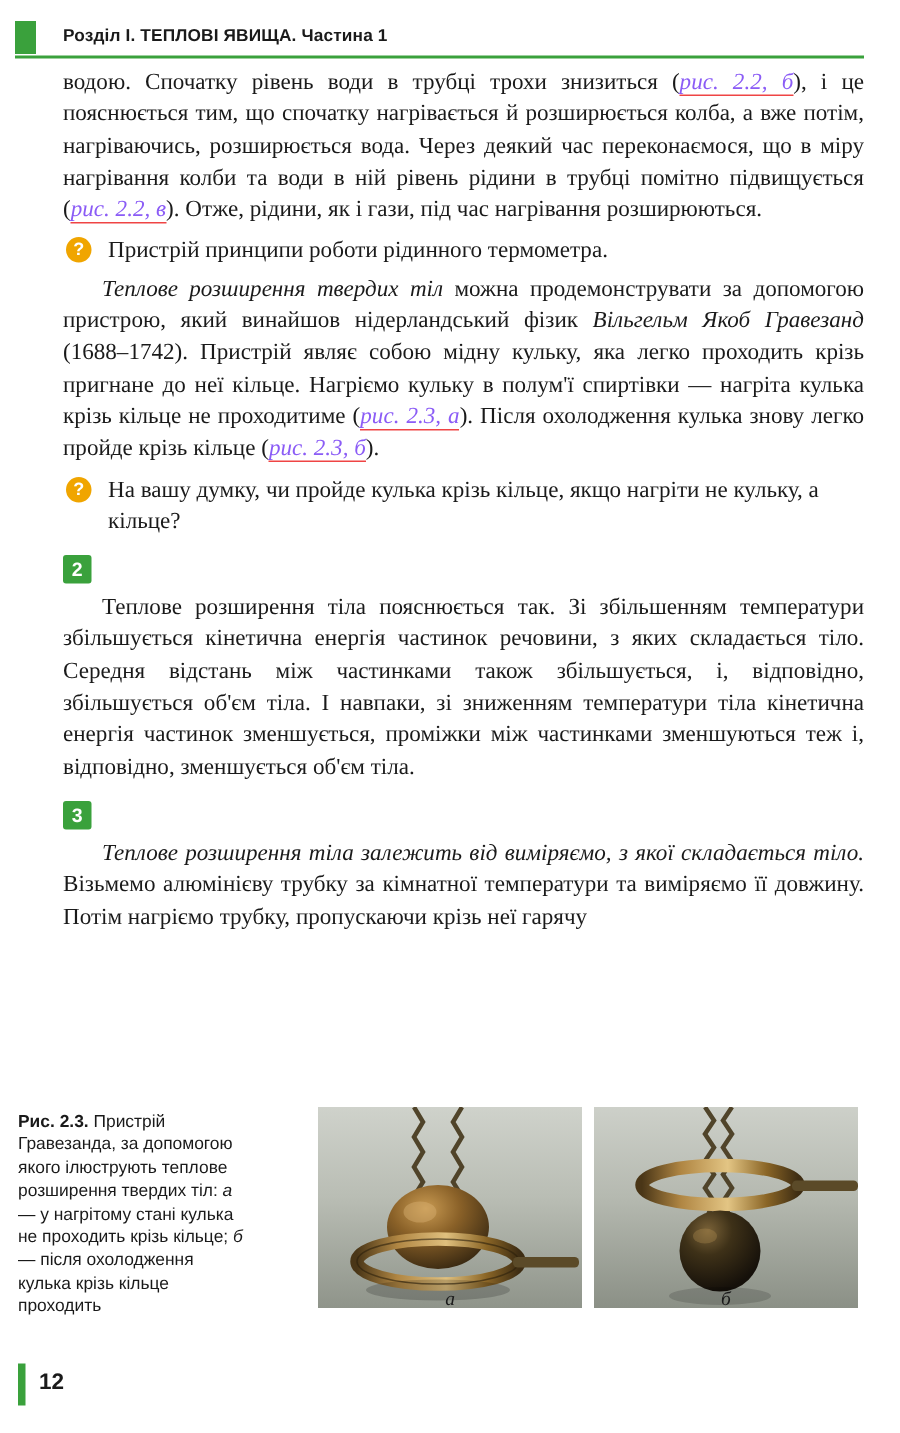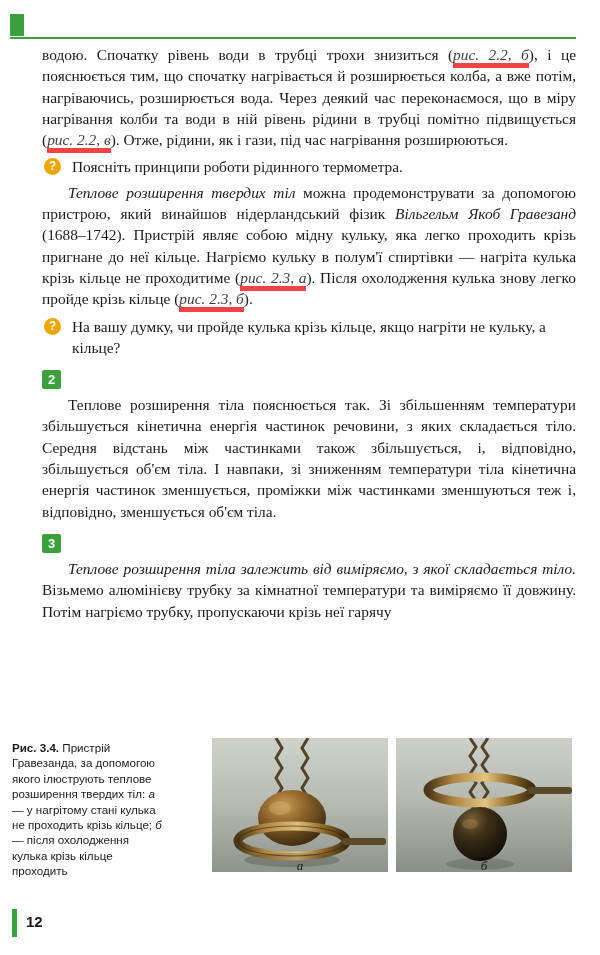--- a/index.html
+++ b/index.html
@@ -66,23 +66,23 @@
     margin: 0 0 1px 0;
     font-size: 15.4px;
     line-height: 21.3px;
     text-align: justify;
     text-justify: inter-word;
     hyphens: manual;
   }
   p.indent { text-indent: 26px; }
   .ital { font-style: italic; }
   .ref-i {
-    color: #404040;
+    color: #8b5cf6;
     font-style: italic;
-    border-bottom: 5px solid #ef4444;
+    border-bottom: 1px solid #ef4444;
   }
 
   
   .qblock {
     position: relative;
     padding-left: 30px;
     margin: 6px 0 4px 0;
   }
   .qmark {
     position: absolute;
@@ -207,30 +207,31 @@
     color: #1a1a1a;
   }
 </style>
 </head>
 <body>
 
 <div class="page">
 
   <div class="header">
     <div class="header-bar"></div>
+    <div class="header-text">Розділ І. ТЕПЛОВІ ЯВИЩА. Частина 1</div>
     <div class="header-rule"></div>
   </div>
 
   <div class="content">
 
     <p><span>водою. Спочатку рівень води в трубці трохи знизиться (</span><span class="ref-i">рис. 2.2, б</span><span>), і це пояснюється тим, що спочатку нагрівається й розширюється колба, а вже потім, нагріваючись, розширюється вода. Через деякий час переконаємося, що в міру нагрівання колби та води в ній рівень рідини в трубці помітно підвищується (</span><span class="ref-i">рис. 2.2, в</span><span>). Отже, рідини, як і гази, під час нагрівання розширюються.</span></p>
 
     <div class="qblock">
       <div class="qmark">?</div>
-      <p>Поясніть принципи роботи рідинного термометра.</p>
+      <p>Пристрій принципи роботи рідинного термометра.</p>
     </div>
 
     <p class="indent"><span class="ital">Теплове розширення твердих тіл</span><span> можна продемонструвати за допомогою пристрою, який винайшов нідерландський фізик </span><span class="ital">Вільгельм Якоб Гравезанд</span><span> (1688–1742). Пристрій являє собою мідну кульку, яка легко проходить крізь пригнане до неї кільце. Нагріємо кульку в полум'ї спиртівки — нагріта кулька крізь кільце не проходитиме (</span><span class="ref-i">рис. 2.3, а</span><span>). Після охолодження кулька знову легко пройде крізь кільце (</span><span class="ref-i">рис. 2.3, б</span><span>).</span></p>
 
     <div class="qblock">
       <div class="qmark">?</div>
       <p>На вашу думку, чи пройде кулька крізь кільце, якщо нагріти не кульку, а кільце?</p>
     </div>
 
     <div class="section">
@@ -244,21 +245,21 @@
       <div class="section-num">3</div>
     </div>
 
 
     <p class="indent"><span class="ital">Теплове розширення тіла залежить від виміряємо, з якої складається тіло.</span><span> Візьмемо алюмінієву трубку за кімнатної температури та виміряємо її довжину. Потім нагріємо трубку, пропускаючи крізь неї гарячу</span></p>
 
   </div>
 
   <div class="figure">
     <div class="fig-caption">
-      <span class="lead">Рис. 3.4.</span><span> Пристрій Гравезанда, за допомогою якого ілюструють теплове розширення твердих тіл:</span>
+      <span class="lead">Рис. 2.3.</span><span> Пристрій Гравезанда, за допомогою якого ілюструють теплове розширення твердих тіл:</span>
       <span class="lbl">а</span><span> — у нагрітому стані кулька не проходить крізь кільце;</span>
       <span class="lbl">б</span><span> — після охолодження кулька крізь кільце проходить</span>
     </div>
 
     <div class="photos">
 
       <div class="photo">
         <svg width="176" height="134" viewBox="0 0 176 134">
           <defs>
             <linearGradient id="bgA" x1="0" y1="0" x2="0" y2="1">

